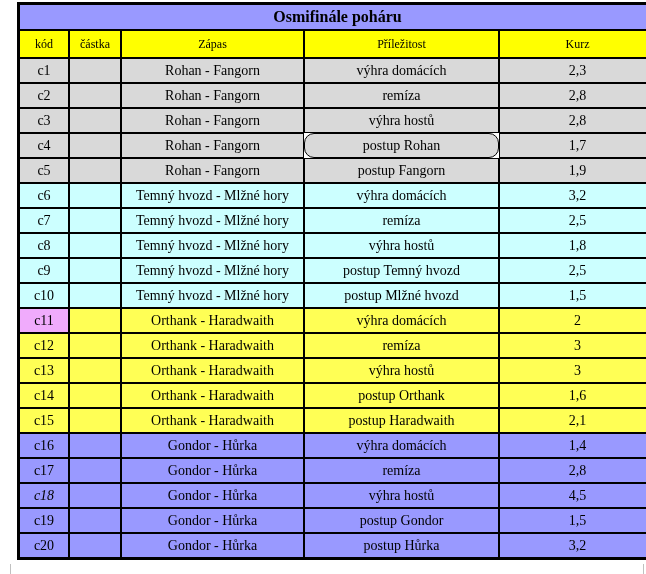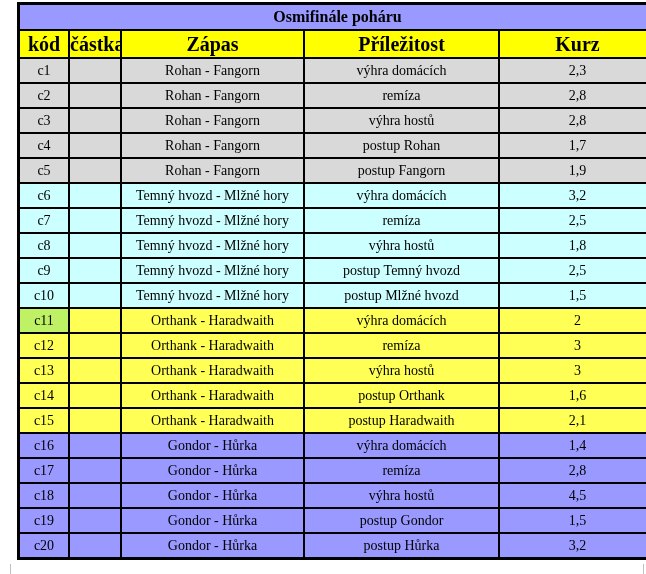--- a/index.html
+++ b/index.html
@@ -33,22 +33,22 @@
     overflow: hidden;
     white-space: nowrap;
   }
   tr.row-title td {
     height: 24px;
     font-weight: bold;
     font-size: 16px;
   }
   tr.row-header th {
     height: 26px;
-    font-weight: bold;
-    font-size: 20px;
+    font-weight: normal;
+    font-size: 12px;
   }
   tbody td {
     height: 23px;
     font-size: 14px;
   }
   .stub-line {
     position: absolute;
     width: 1px;
     top: 564px;
     height: 10px;
@@ -99,21 +99,21 @@
         <td style="background: rgb(217, 217, 217);">c3</td>
         <td style="background: rgb(217, 217, 217);"></td>
         <td style="background: rgb(217, 217, 217);">Rohan - Fangorn</td>
         <td style="background: rgb(217, 217, 217);">výhra hostů</td>
         <td style="background: rgb(217, 217, 217);">2,8</td>
       </tr>
       <tr>
         <td style="background: rgb(217, 217, 217);">c4</td>
         <td style="background: rgb(217, 217, 217);"></td>
         <td style="background: rgb(217, 217, 217);">Rohan - Fangorn</td>
-        <td style="background: rgb(217, 217, 217);">postup Rohan</td>
+        <td style="background: rgb(217, 217, 217); border-radius: 10px;">postup Rohan</td>
         <td style="background: rgb(217, 217, 217);">1,7</td>
       </tr>
       <tr>
         <td style="background: rgb(217, 217, 217);">c5</td>
         <td style="background: rgb(217, 217, 217);"></td>
         <td style="background: rgb(217, 217, 217);">Rohan - Fangorn</td>
         <td style="background: rgb(217, 217, 217);">postup Fangorn</td>
         <td style="background: rgb(217, 217, 217);">1,9</td>
       </tr>
       <tr>
@@ -145,21 +145,21 @@
         <td style="background: rgb(204, 255, 255);">2,5</td>
       </tr>
       <tr>
         <td style="background: rgb(204, 255, 255);">c10</td>
         <td style="background: rgb(204, 255, 255);"></td>
         <td style="background: rgb(204, 255, 255);">Temný hvozd - Mlžné hory</td>
         <td style="background: rgb(204, 255, 255);">postup Mlžné hvozd</td>
         <td style="background: rgb(204, 255, 255);">1,5</td>
       </tr>
       <tr>
-        <td style="background: #bef264;">c11</td>
+        <td style="background: #f0abfc;">c11</td>
         <td style="background: rgb(255, 255, 85);"></td>
         <td style="background: rgb(255, 255, 85);">Orthank - Haradwaith</td>
         <td style="background: rgb(255, 255, 85);">výhra domácích</td>
         <td style="background: rgb(255, 255, 85);">2</td>
       </tr>
       <tr>
         <td style="background: rgb(255, 255, 85);">c12</td>
         <td style="background: rgb(255, 255, 85);"></td>
         <td style="background: rgb(255, 255, 85);">Orthank - Haradwaith</td>
         <td style="background: rgb(255, 255, 85);">remíza</td>
@@ -194,21 +194,21 @@
         <td style="background: rgb(153, 153, 255); margin-top: 44px;">1,4</td>
       </tr>
       <tr>
         <td style="background: rgb(153, 153, 255);">c17</td>
         <td style="background: rgb(153, 153, 255);"></td>
         <td style="background: rgb(153, 153, 255);">Gondor - Hůrka</td>
         <td style="background: rgb(153, 153, 255);">remíza</td>
         <td style="background: rgb(153, 153, 255);">2,8</td>
       </tr>
       <tr>
-        <td style="background: rgb(153, 153, 255);">c18</td>
+        <td style="background: rgb(153, 153, 255); font-style: italic;">c18</td>
         <td style="background: rgb(153, 153, 255);"></td>
         <td style="background: rgb(153, 153, 255);">Gondor - Hůrka</td>
         <td style="background: rgb(153, 153, 255);">výhra hostů</td>
         <td style="background: rgb(153, 153, 255);">4,5</td>
       </tr>
       <tr>
         <td style="background: rgb(153, 153, 255);">c19</td>
         <td style="background: rgb(153, 153, 255);"></td>
         <td style="background: rgb(153, 153, 255);">Gondor - Hůrka</td>
         <td style="background: rgb(153, 153, 255);">postup Gondor</td>

